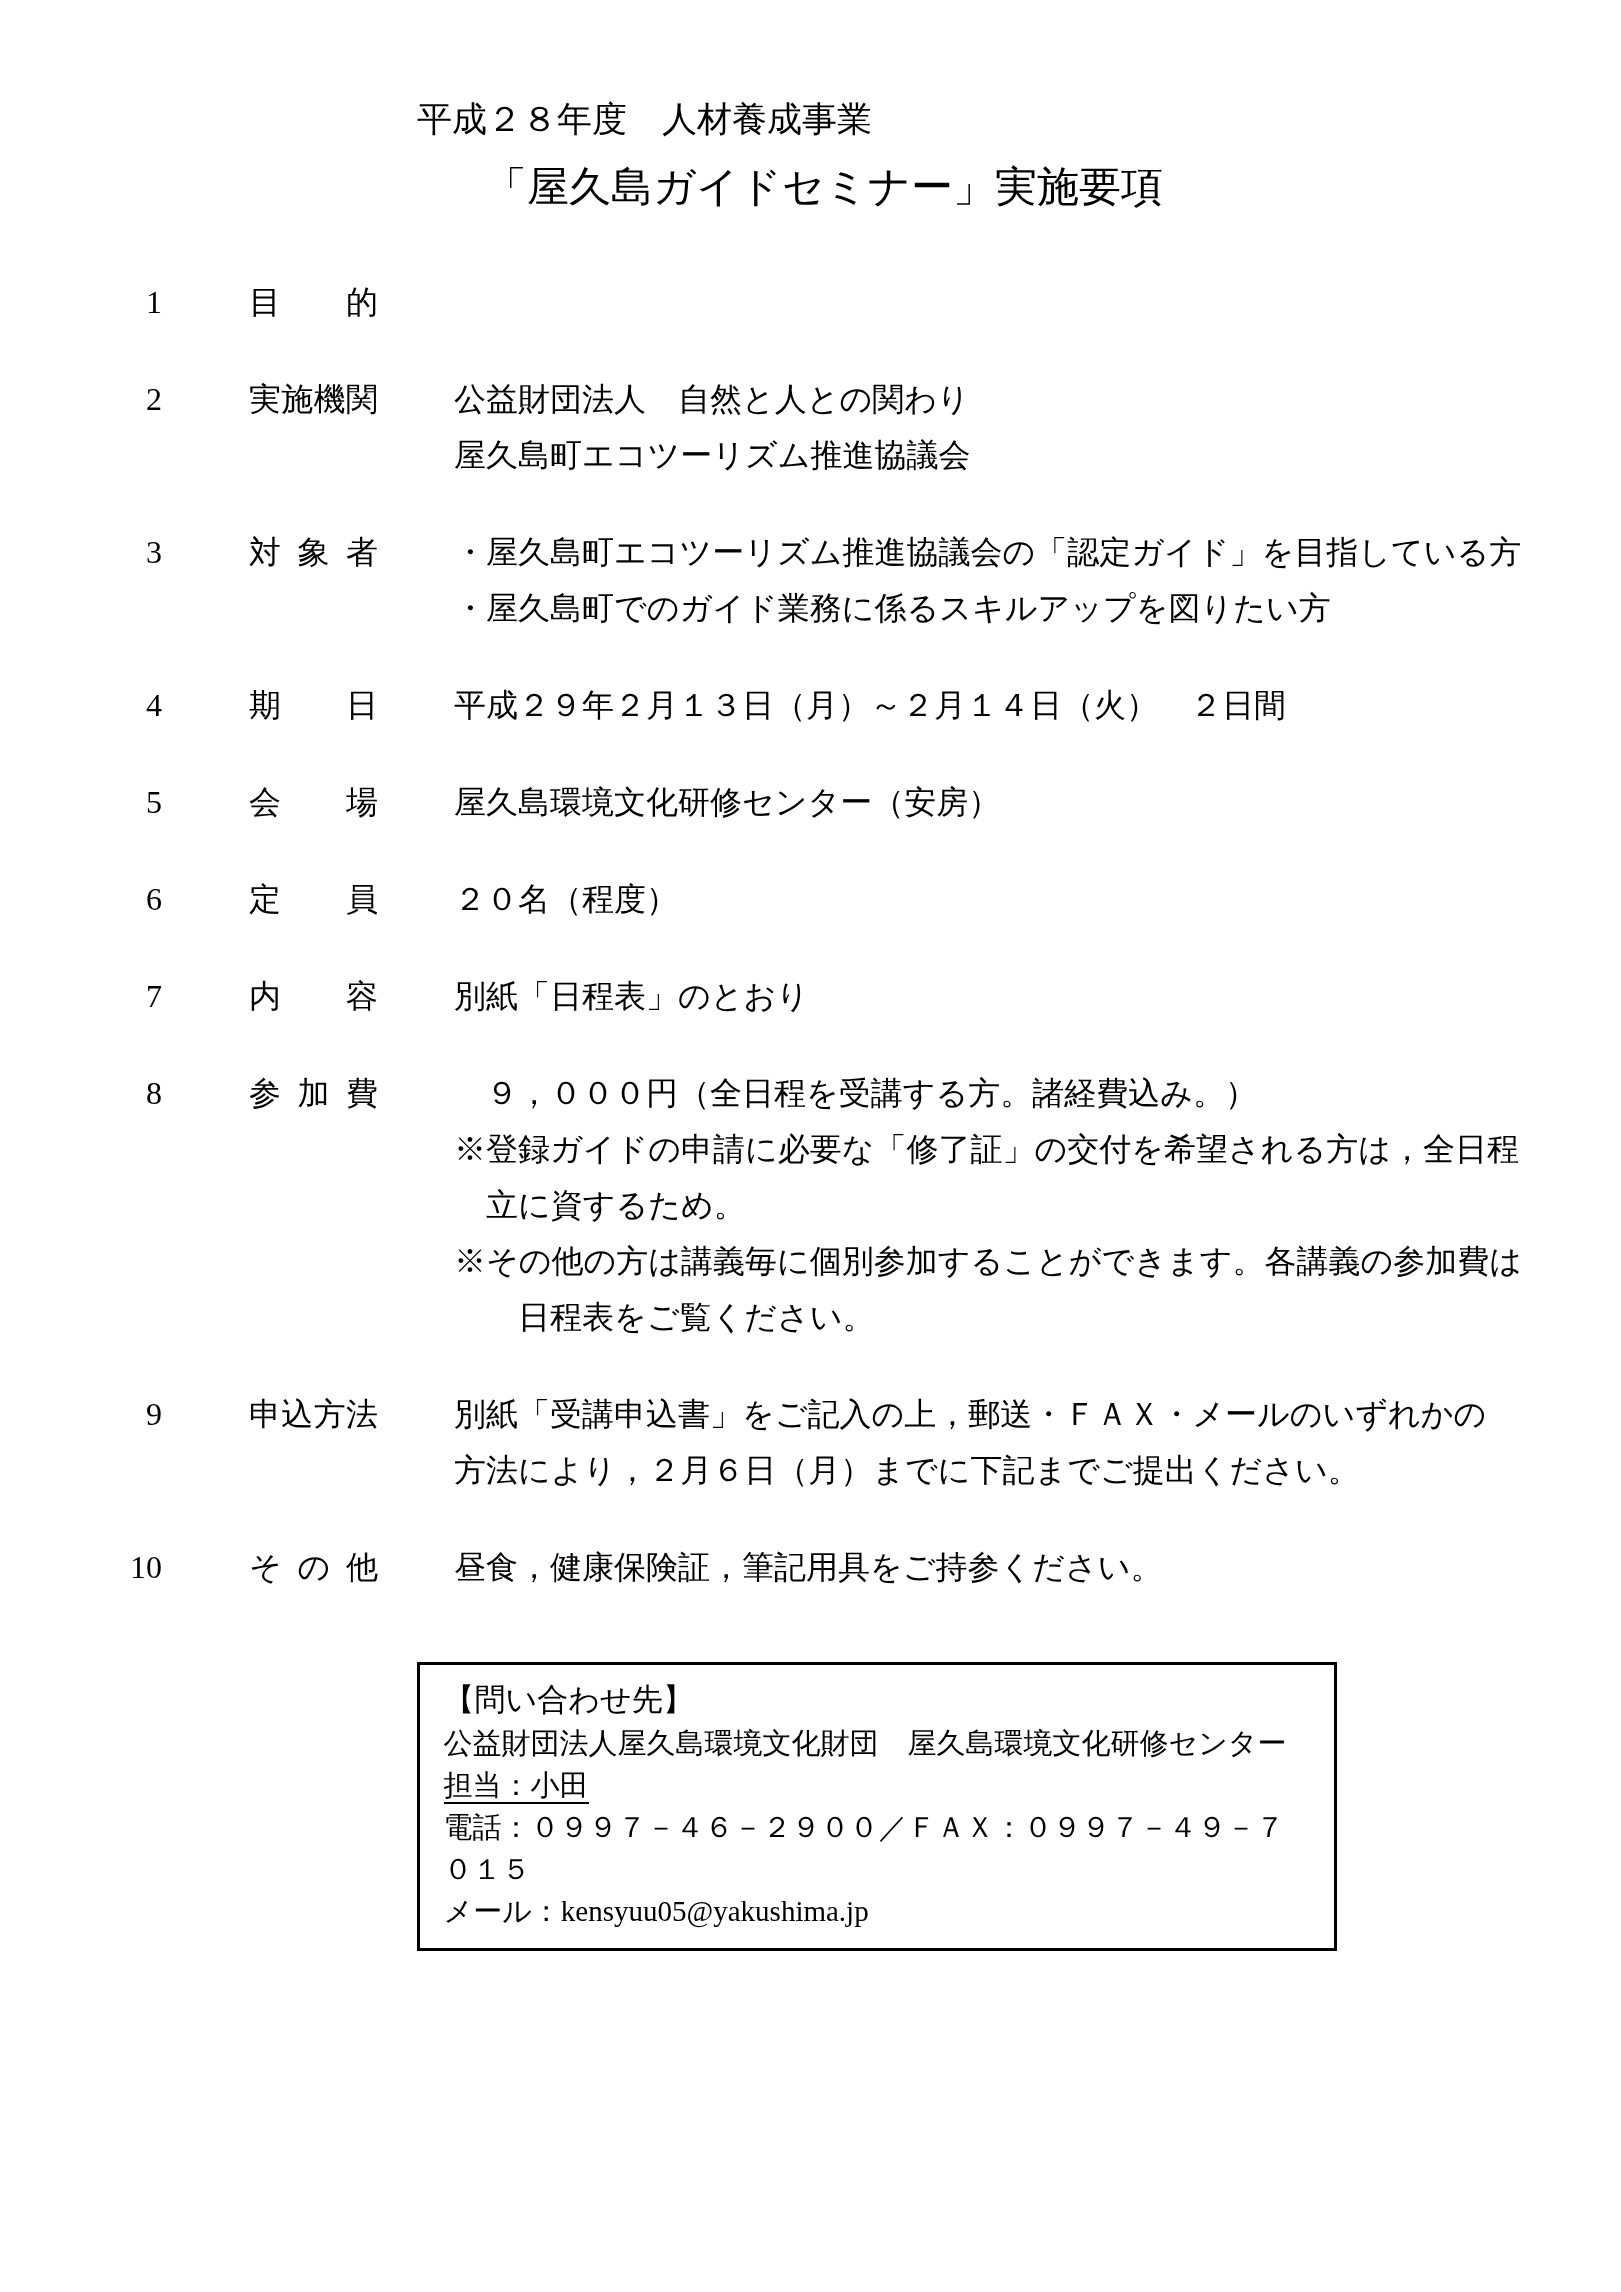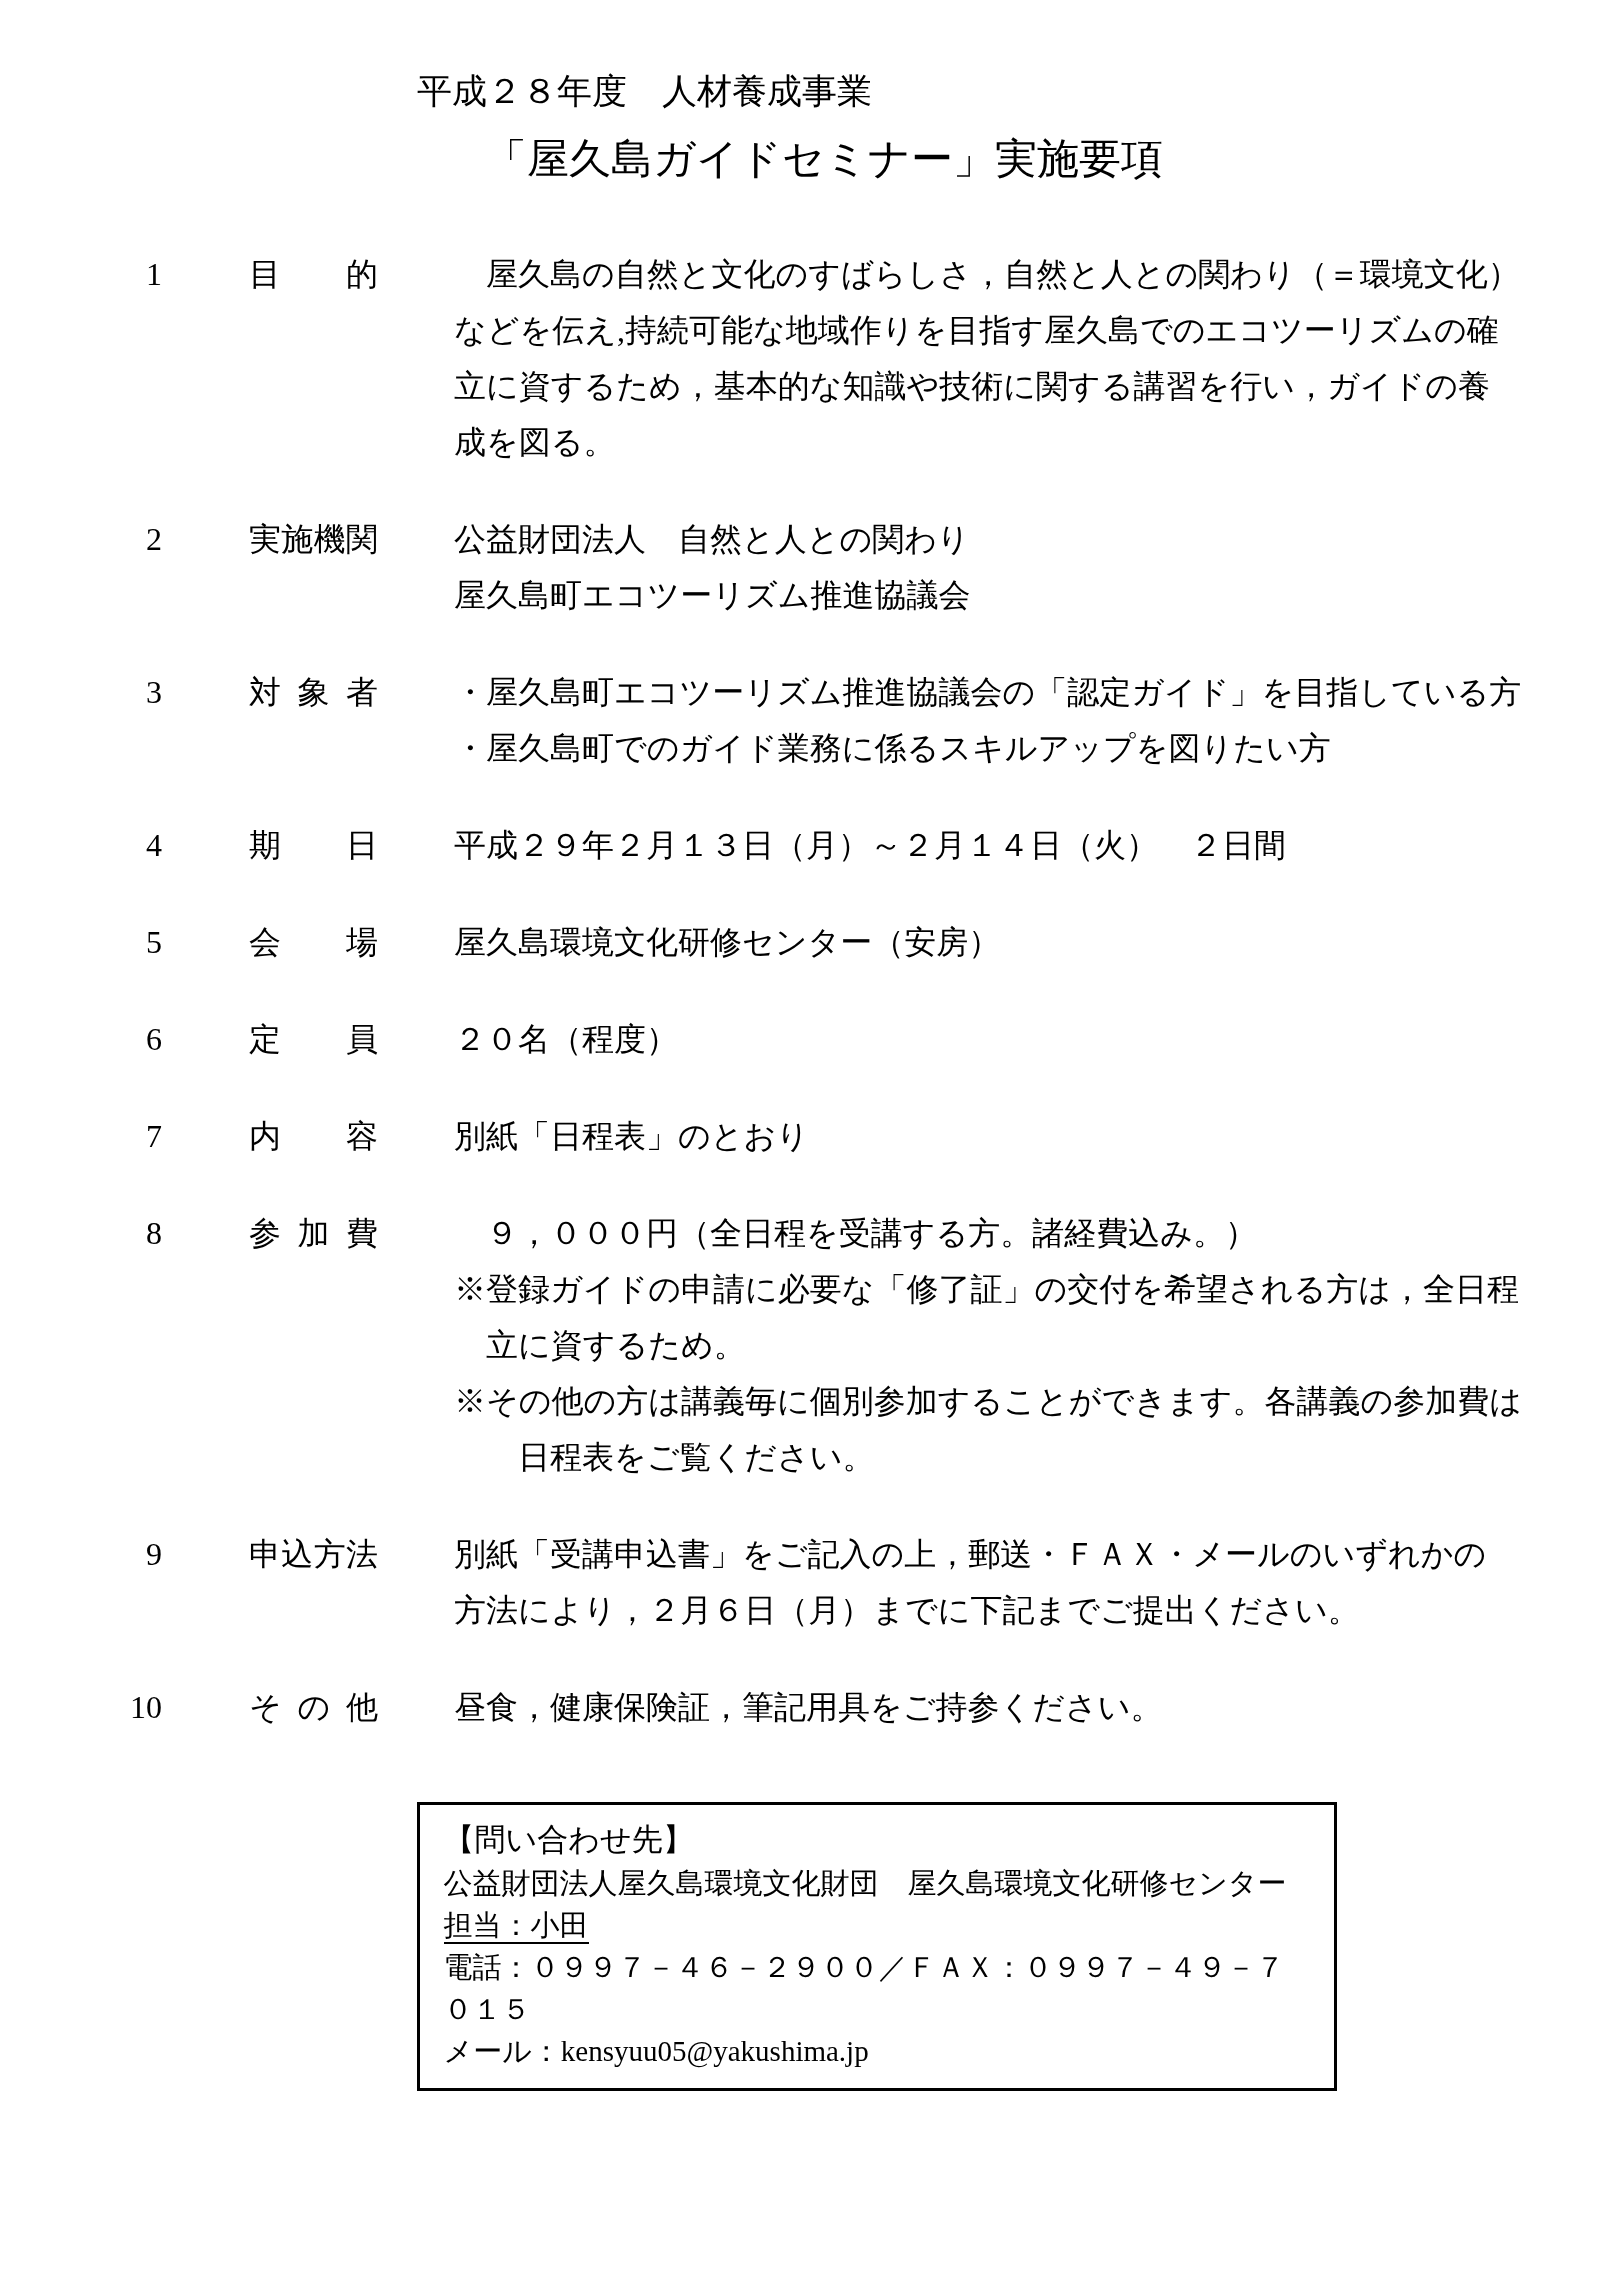--- a/index.html
+++ b/index.html
@@ -14,21 +14,21 @@
     font-family: "Liberation Serif", "DejaVu Serif", serif;
   }
   .page {
     position: relative;
     width: 1621px;
     height: 2293px;
     overflow: hidden;
     background: #ffffff;
   }
   .title1 {
-    padding-top: 70px;
+    padding-top: 98px;
     margin-left: 417px;
     font-size: 35px;
     line-height: 1.25;
     white-space: pre;
   }
   .title2 {
     margin-left: 485px;
     margin-top: 19px;
     font-size: 42px;
     line-height: 1.25;
@@ -89,26 +89,20 @@
 
 <div class="page">
 
   <div class="title1">平成２８年度　人材養成事業</div>
   <div class="title2">「屋久島ガイドセミナー」実施要項</div>
 
   <div class="items">
     <div class="item">
       <div class="item-no">1</div>
       <div class="item-label">目的</div>
-      <div class="item-content">
-          <div class="line">　屋久島の自然と文化のすばらしさ，自然と人との関わり（＝環境文化）</div>
-          <div class="line">などを伝え,持続可能な地域作りを目指す屋久島でのエコツーリズムの確</div>
-          <div class="line">立に資するため，基本的な知識や技術に関する講習を行い，ガイドの養</div>
-          <div class="line">成を図る。</div>
-        </div>
     </div>
     <div class="item">
       <div class="item-no">2</div>
       <div class="item-label">実施機関</div>
       <div class="item-content">
           <div class="line">公益財団法人　自然と人との関わり</div>
           <div class="line">屋久島町エコツーリズム推進協議会</div>
         </div>
     </div>
     <div class="item">

